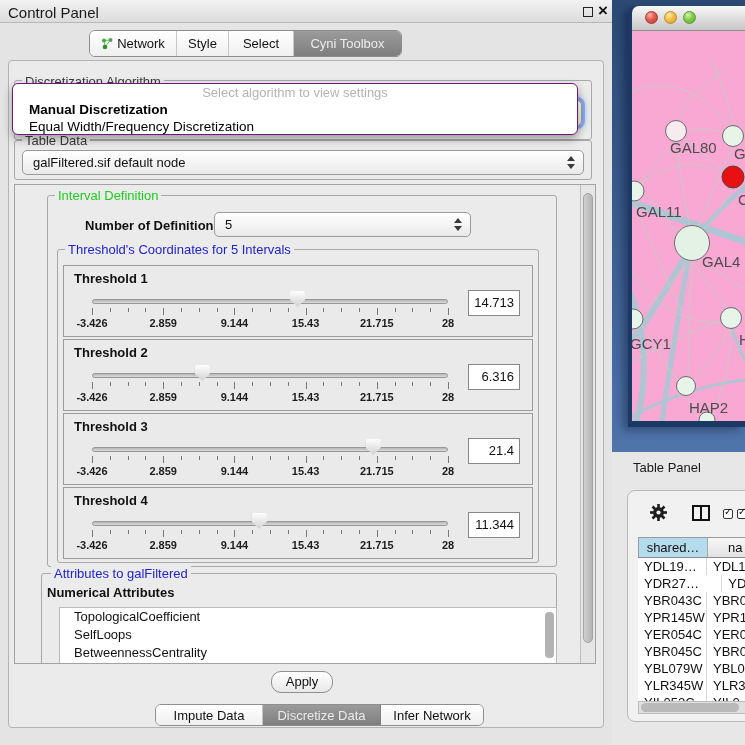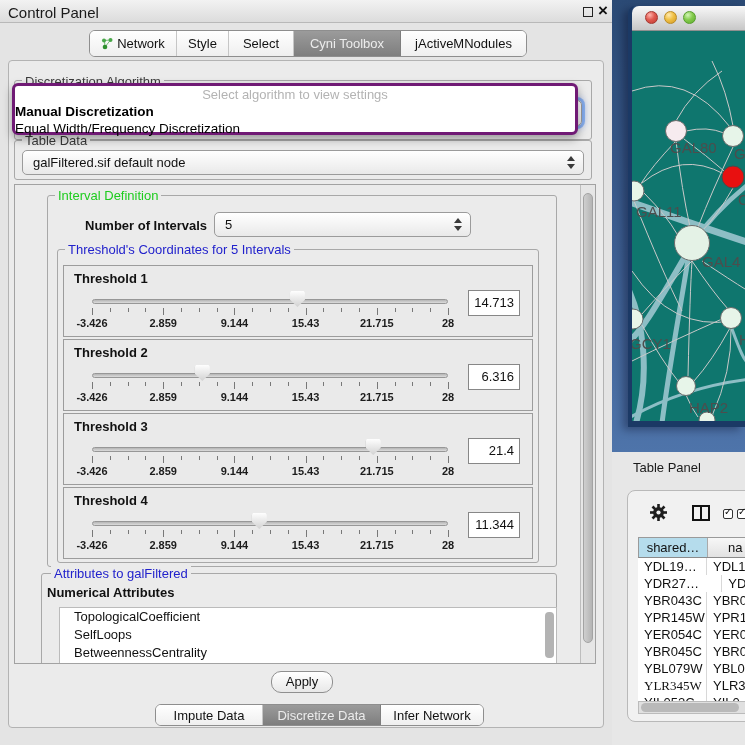--- a/index.html
+++ b/index.html
@@ -34,23 +34,23 @@
     font-size:13px; color:#111; line-height:23px; padding-left:10px; }
   .combo .arrows { position:absolute; right:7px; top:0; height:100%; width:9px; }
   .combo .arrows i { position:absolute; left:0; width:0; height:0; border-left:4.5px solid transparent; border-right:4.5px solid transparent; }
   .combo .arrows i.up  { top:5px; border-bottom:5px solid #3a3a3a; }
   .combo .arrows i.dn  { bottom:5px; border-top:5px solid #3a3a3a; }
   #alg-combo { left:22px; top:100px; width:560px; height:26px;
     box-shadow:0 0 0 3px rgba(98,150,235,.65), 0 0 7px 2px rgba(80,130,225,.55); }
 
   
   #alg-popup { position:absolute; left:12px; top:83px; width:566px; height:52px; background:#fff;
-    border:3px solid #701a75; border-radius:6px; box-shadow:0 4px 10px rgba(0,0,0,.35); z-index:50; padding-top:1px; }
+    border:1px solid #701a75; border-radius:6px; box-shadow:0 4px 10px rgba(0,0,0,.35); z-index:50; padding-top:1px; }
   .popup-prompt { text-align:center; color:#b3b3b3; font-size:13px; height:16px; line-height:16px; }
-  .popup-item { font-size:13.5px; color:#000; height:17px; line-height:17px; padding-left:0; }
+  .popup-item { font-size:13.5px; color:#000; height:17px; line-height:17px; padding-left:16px; }
   .popup-item.hl { font-weight:bold; }
 
   
   #scrollpane { position:absolute; left:14px; top:184px; width:582px; height:480px; border:1px solid #a2a2a2; overflow:hidden; background:#ebebeb; }
   .vscroll { position:absolute; right:0; top:0; width:15px; height:100%; background:#e6e6e6; border-left:1px solid #bdbdbd; }
   .vscroll .thumb { position:absolute; left:2px; top:8px; width:10px; height:450px; border-radius:5px;
     background:linear-gradient(90deg,#cfcfcf,#b4b4b4); border:1px solid #a3a3a3; }
 
   
   .thr-panel { position:absolute; left:0; width:470px; height:72px; border:1px solid #9c9c9c; background:#eaeaea; }
@@ -81,21 +81,21 @@
     background:linear-gradient(180deg,#2b4a75 0%,#3d5f92 55%,#4e74aa 100%); }
   #net-window { position:absolute; left:628px; top:6px; width:117px; height:421px;
     border-left:4px solid #1b3965; border-bottom:6px solid #1b3965; border-top-left-radius:7px;
     box-shadow:-5px 3px 9px rgba(0,0,25,.35); }
   .nw-titlebar { position:relative; width:100%; height:25px; background:linear-gradient(#f8f8f8,#c7c7c7);
     border-bottom:1px solid #8f8f8f; border-top-left-radius:7px; }
   .light { position:absolute; top:5px; width:13px; height:13px; border-radius:50%; }
   .light.red    { left:13px; background:radial-gradient(circle at 35% 28%, #ffb4ad 0%, #e05a50 45%, #c13a31 100%); border:1px solid #a33730; }
   .light.yellow { left:32px; background:radial-gradient(circle at 35% 28%, #ffeab0 0%, #efc045 45%, #d49a26 100%); border:1px solid #bb8c25; }
   .light.green  { left:51px; background:radial-gradient(circle at 35% 28%, #d3f5b6 0%, #84cb4c 45%, #5dab2e 100%); border:1px solid #569e2c; }
-  .nw-canvas { position:relative; width:113px; height:390px; background:#0f766e; overflow:hidden; }
+  .nw-canvas { position:relative; width:113px; height:390px; background:#f9a8d4; overflow:hidden; }
   .nw-canvas svg text { font-family:"Liberation Sans",sans-serif; font-size:15px; fill:#4d4d4d; }
 
   #table-panel { position:absolute; left:612px; top:452px; width:133px; height:293px; background:#e7e7e7; }
   .tp-title { position:absolute; left:21px; top:8px; font-size:13px; color:#1a1a1a; }
   #tp-inner { position:absolute; left:15px; top:38px; width:130px; height:232px; background:#f1f1f1;
     border:1px solid #b9b9b9; border-radius:8px; overflow:hidden; }
   .cbx { position:absolute; width:10px; height:10px; border:1.5px solid #333; border-radius:2px; background:#fff; }
   .cbx span { position:absolute; left:0; top:-4px; font-size:10px; color:#111; }
   #grid { position:absolute; left:10px; top:46px; width:140px; }
   .hdr-row { display:flex; height:21px; border:1px solid #9a9a9a; border-bottom:1px solid #8a8a8a; }
@@ -130,23 +130,20 @@
     </div>
     <div class="seg-item" style="width:52px">
         <span>Style</span>
       </div>
     <div class="seg-item" style="width:65px">
         <span>Select</span>
       </div>
     <div class="seg-item sel" style="width:107px">
         <span>Cyni Toolbox</span>
       </div>
-    <div class="seg-item" style="width:125px">
-        <span>jActiveMNodules</span>
-      </div>
   </div>
 
   <div id="main-panel"></div>
 
   <div class="groupbox" style="left:14px; top:80px; width:578px; height:60px;"></div>
   <span class="legend gray" style="left:22px; top:74px;">Discretization Algorithm</span>
   <div class="combo" id="alg-combo">
       <span class="arrows">
         <i class="up"></i>
         <i class="dn"></i>
@@ -167,21 +164,21 @@
         <i class="up"></i>
         <i class="dn"></i>
       </span>
   </div>
 
   <div id="scrollpane">
 
     <div class="groupbox" style="left:32px; top:10px; width:510px; height:372px;"></div>
     <span class="legend green" style="left:40px; top:3px;">Interval Definition</span>
 
-    <b class="lbl" style="left:70px; top:33px;">Number of Intervals</b>
+    <b class="lbl" style="left:70px; top:33px;">Number of Definition</b>
     <div class="combo" style="left:199px; top:27px; width:257px; height:25px;">
       <span>5</span>
       <span class="arrows">
           <i class="up"></i>
           <i class="dn"></i>
         </span>
     </div>
 
     <div class="groupbox" style="left:42px; top:64px; width:482px; height:314px;"></div>
     <span class="legend blue" style="left:50px; top:57px;">Threshold's Coordinates for 5 Intervals</span>
@@ -490,21 +487,21 @@
           </div>
           <div class="t-row">
             <div class="t-cell" style="width: 69px;">YBR045C</div>
             <div class="t-cell" style="width: 60px;">YBR0</div>
           </div>
           <div class="t-row">
             <div class="t-cell" style="width: 69px;">YBL079W</div>
             <div class="t-cell" style="width: 60px;">YBL0</div>
           </div>
           <div class="t-row">
-            <div class="t-cell" style="width: 69px; font-family: Liberation Serif, serif;">YLR345W</div>
+            <div class="t-cell" style="width: 69px;">YLR345W</div>
             <div class="t-cell" style="width: 60px;">YLR3</div>
           </div>
           <div class="t-row">
             <div class="t-cell" style="width: 69px;">YIL052C</div>
             <div class="t-cell" style="width: 60px;">YIL0</div>
           </div>
         </div>
     </div>
     <div id="hscroll">
         <div class="thumb"></div>

